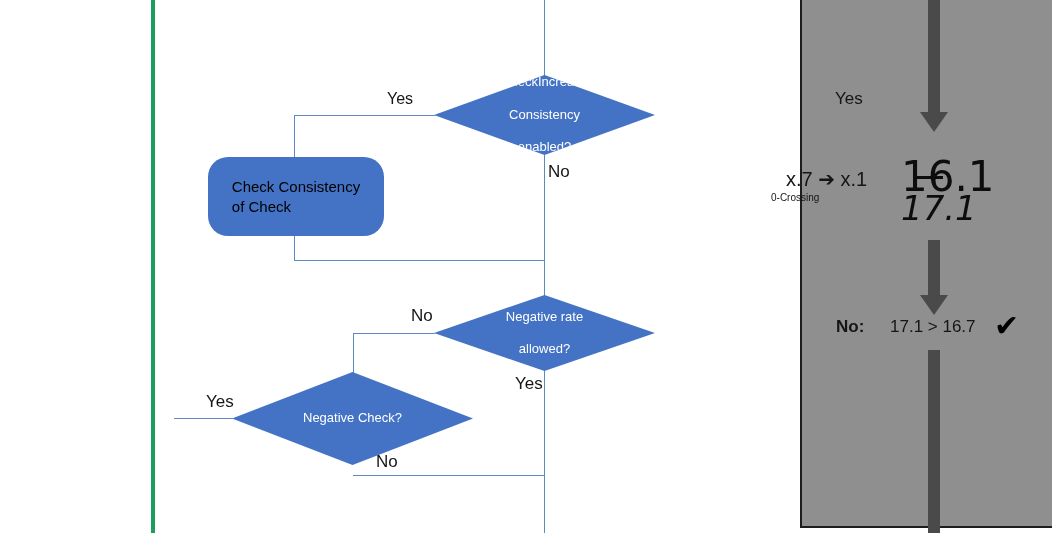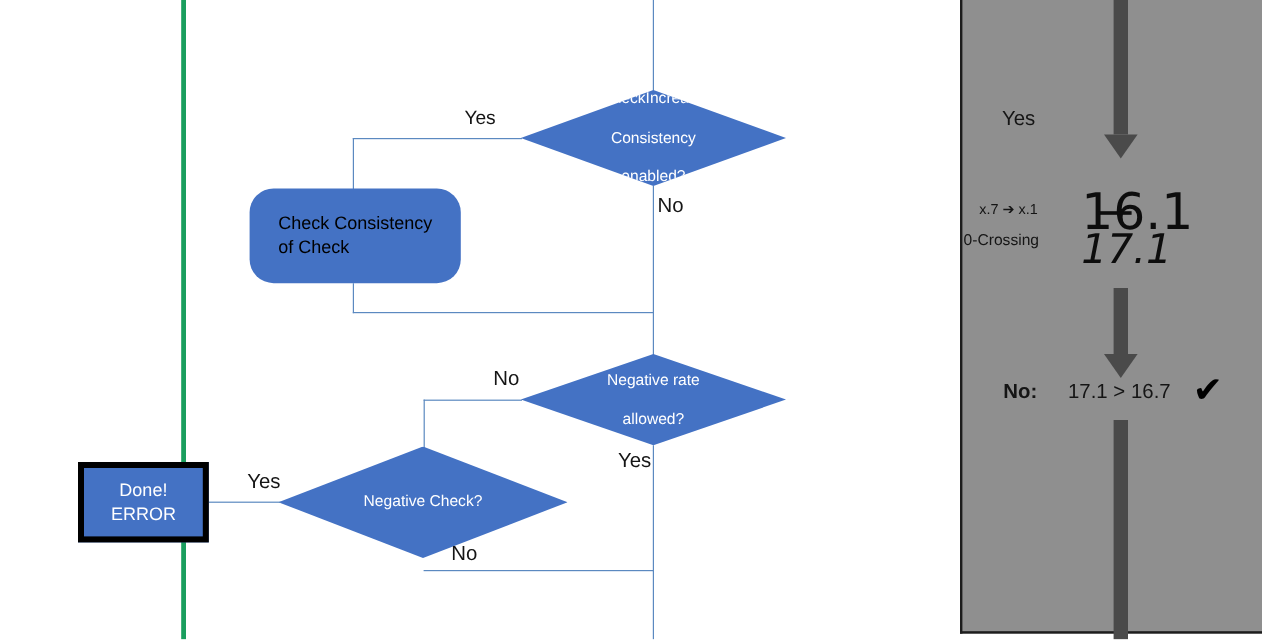--- a/index.html
+++ b/index.html
@@ -98,37 +98,31 @@
   </div>
 
   <div class="conn h" style="left:174px;top:418px;width:60px;"></div>
   <div class="edge-label" style="left:206px;top:392px;font-size:17px;">Yes</div>
 
   <div class="conn h" style="left:353px;top:475px;width:192px;"></div>
   <div class="edge-label" style="left:376px;top:452px;font-size:17px;">No</div>
 
   <div class="conn v" style="left:544px;top:475px;height:58px;"></div>
 
-  <div class="errbox" style="left:65px;top:385px;width:109px;height:67px;font-size:15px;">
-    <span>
-      <span>Done!</span><br>
-      <span>ERROR</span>
-    </span>
-  </div>
 
   <div class="panel"></div>
   <div class="panel-bottom-edge"></div>
 
   <div class="arrow-shaft" style="left:928px;top:0;height:112px;"></div>
   <div class="arrow-head" style="left:920px;top:112px;"></div>
 
   <div class="p-label" style="left:835px;top:89px;font-size:17px;">Yes</div>
 
-  <div class="p-label" style="left:816px;top:167px;font-size:12px;">x.7 ➔ x.1</div>
-  <div class="p-label" style="left:803px;top:192px;font-size:13px;">0-Crossing</div>
+  <div class="p-label" style="left:786px;top:167px;font-size:20px;">x.7 ➔ x.1</div>
+  <div class="p-label" style="left:771px;top:192px;font-size:10px;">0-Crossing</div>
 
   <div class="big-num" style="left:901px;top:152px;font-size:42px;">16.1</div>
   <div class="strike" style="left:915px;top:176px;width:28px;"></div>
   <div class="big-num" style="left:901px;top:188px;font-size:34px;font-style:italic;">17.1</div>
 
   <div class="arrow-shaft" style="left:928px;top:240px;height:55px;"></div>
   <div class="arrow-head" style="left:920px;top:295px;"></div>
 
   <div class="p-label" style="left:836px;top:317px;font-size:17px;font-weight:bold;">No:</div>
   <div class="p-label" style="left:890px;top:317px;font-size:17px;">17.1 &gt; 16.7</div>

